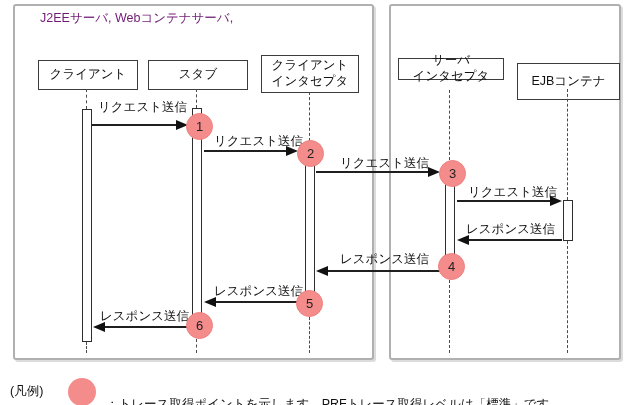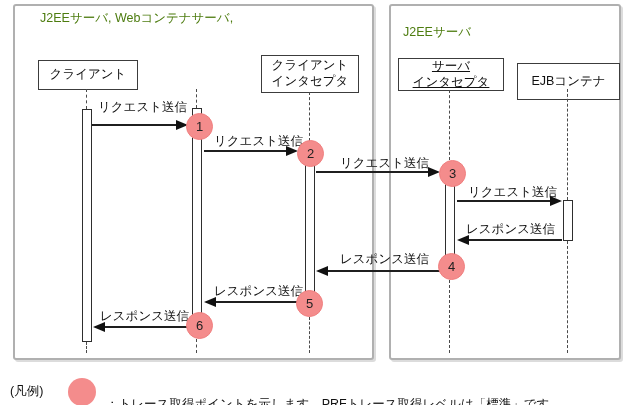--- a/index.html
+++ b/index.html
@@ -5,21 +5,21 @@
   html,body{margin:0;padding:0;background:#fff;}
   .canvas{
     position:relative;width:632px;height:405px;background:#fff;overflow:hidden;
     font-family:"Liberation Sans","DejaVu Sans",sans-serif;
     color:#1a1a1a;font-size:12.5px;
   }
   .group{
     position:absolute;background:#fff;border:2px solid #b0b0b0;border-radius:3px;
     box-shadow:2px 2px 0 #dcdcdc;
   }
-  .group-title{position:absolute;line-height:16px;white-space:pre;color:#4d7c0f;}
+  .group-title{position:absolute;line-height:16px;white-space:pre;color:#701a75;}
   .headbox{
     position:absolute;background:#fff;border:1.5px solid #3c3c3c;box-sizing:border-box;
     display:flex;align-items:center;justify-content:center;text-align:center;
     line-height:1.25;white-space:pre-line;color:#111;
   }
   .dash{position:absolute;width:0;border-left:1.5px dashed #4a4a4a;}
   .act{position:absolute;width:10px;background:#fff;border:1px solid #2e2e2e;box-sizing:border-box;}
   .ml{position:absolute;height:1.5px;background:#1f1f1f;}
   .ah{position:absolute;width:0;height:0;border-top:5px solid transparent;border-bottom:5px solid transparent;}
   .ah.r{border-left:12px solid #111;}
@@ -39,26 +39,26 @@
 </style>
 </head>
 <body>
 
 <div class="canvas">
 
   <div class="group" style="left:13px;top:4px;width:357px;height:352px;"></div>
   <div class="group" style="left:389px;top:4px;width:228px;height:352px;"></div>
 
   <div class="group-title" style="left:40px;top:10px;"><span>J2EEサーバ, Webコンテナサーバ,</span><br></div>
-  <div class="group-title" style="left:403px;top:24px;">J2EEサーバ</div>
 
   <div class="headbox" style="left:38px;top:60px;width:100px;height:30px;">クライアント</div>
+  <div class="headbox" style="left:148px;top:60px;width:100px;height:30px;">スタブ</div>
   <div class="headbox" style="left:261px;top:55px;width:98px;height:38px;">クライアント
 インタセプタ</div>
-  <div class="headbox" style="left:398px;top:58px;width:106px;height:33px;text-decoration:underline;">サーバ
+  <div class="headbox" style="left:398px;top:58px;width:106px;height:22px;">サーバ
 インタセプタ</div>
   <div class="headbox" style="left:517px;top:63px;width:103px;height:37px;">EJBコンテナ</div>
 
   <div class="dash" style="left:86px;top:89px;height:20px;"></div>
   <div class="dash" style="left:86px;top:342px;height:11px;"></div>
   <div class="dash" style="left:196px;top:89px;height:19px;"></div>
   <div class="dash" style="left:196px;top:339px;height:14px;"></div>
   <div class="dash" style="left:309px;top:92px;height:49px;"></div>
   <div class="dash" style="left:309px;top:317px;height:36px;"></div>
   <div class="dash" style="left:449px;top:90px;height:70px;"></div>

